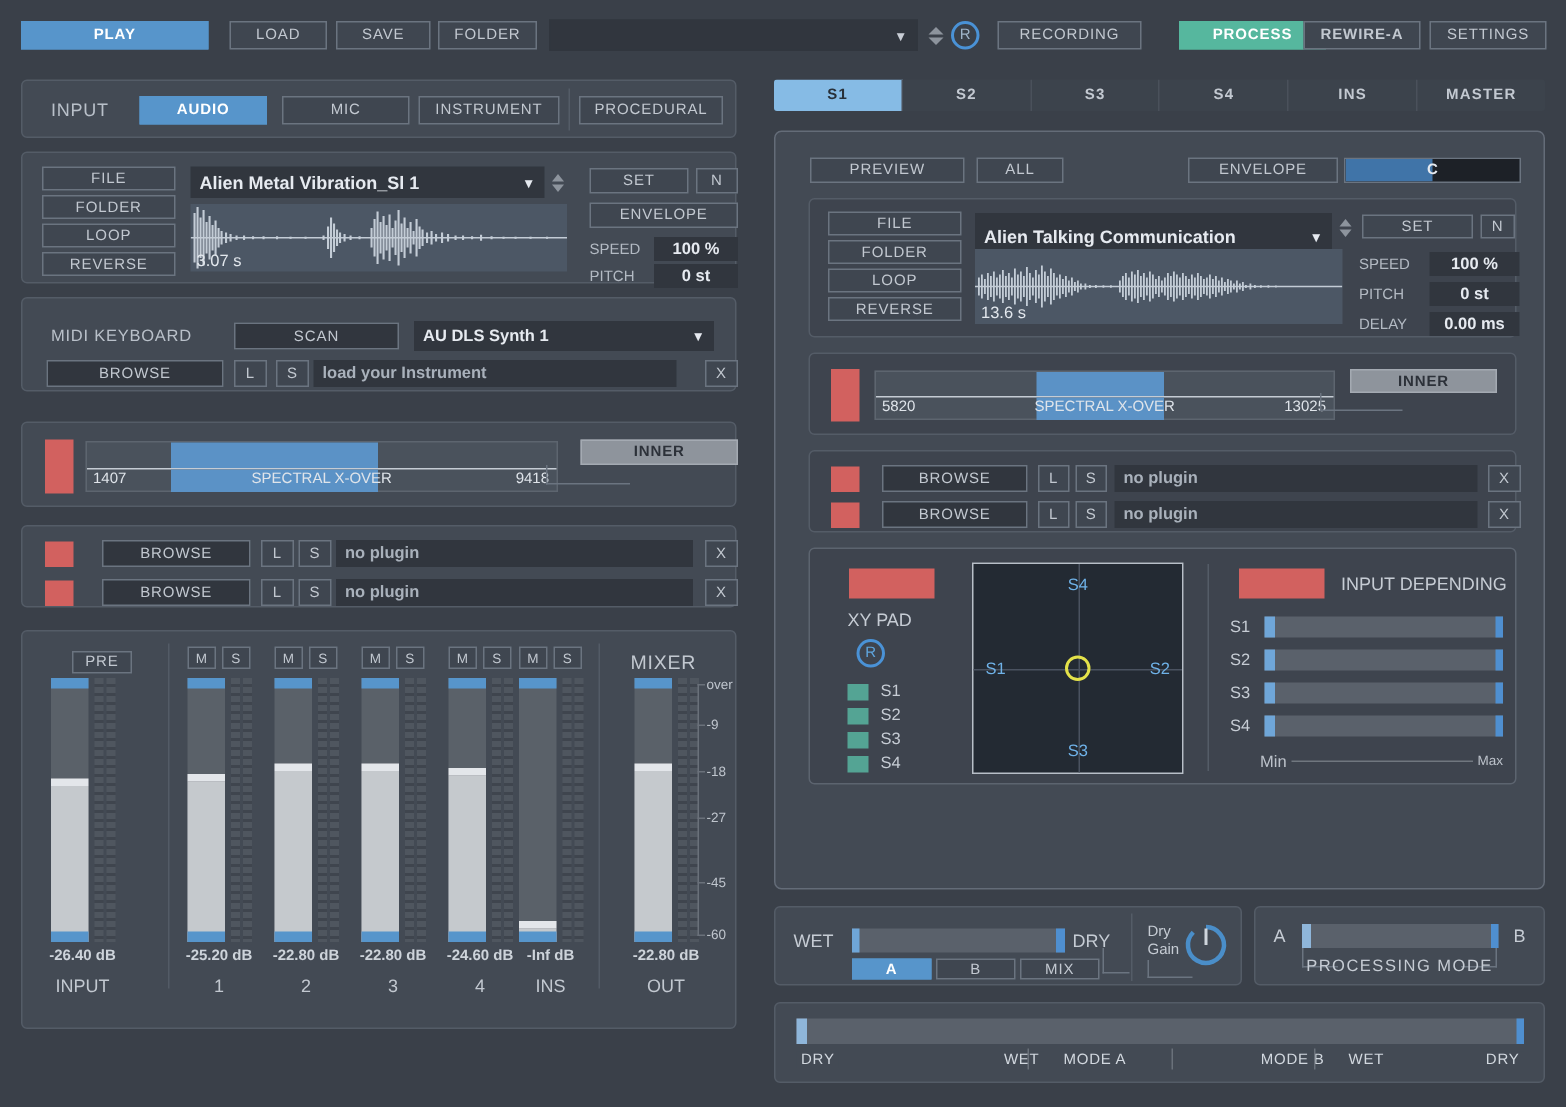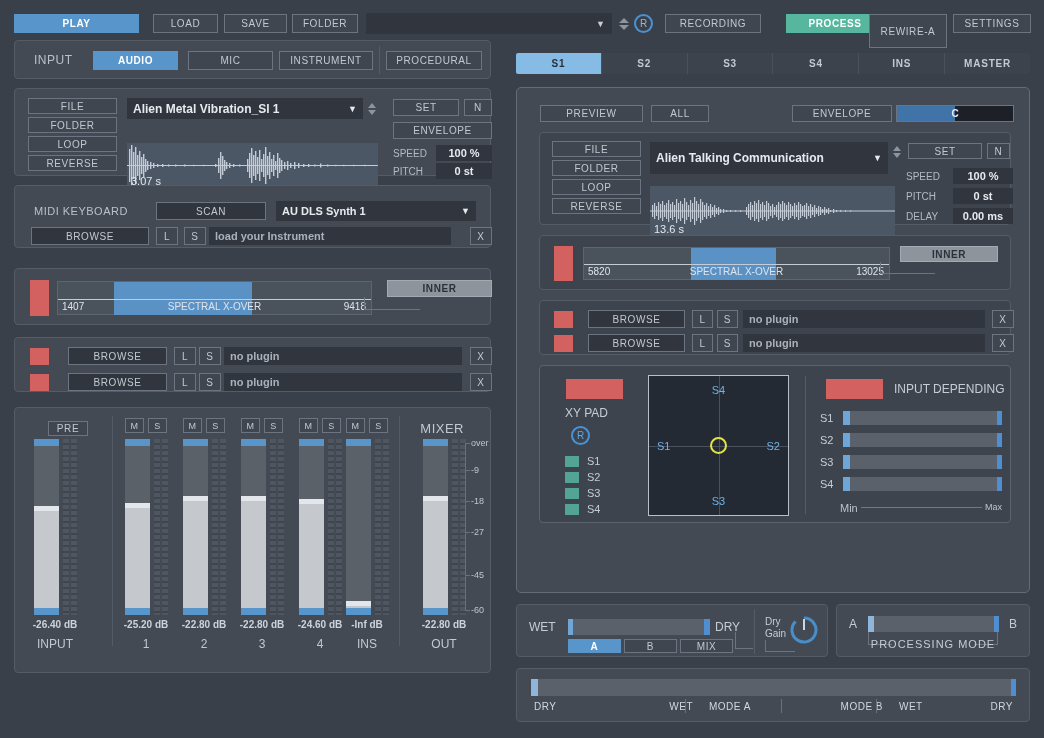--- a/index.html
+++ b/index.html
@@ -58,25 +58,25 @@
   #spin i { width: 0; height: 0; border-left: 5px solid transparent; border-right: 5px solid transparent; }
   #spin i.up { border-bottom: 5px solid #8d949d; }
   #spin i.dn { border-top: 5px solid #8d949d; }
   #rec-round {
     position: absolute; left: 634px; top: 14px; width: 19px; height: 19px;
     border: 2px solid #4a92d6; border-radius: 50%; color: #9fb3c7;
     display: flex; align-items: center; justify-content: center; font-size: 10px; cursor: pointer;
   }
   #recording-btn { position: absolute; left: 665px; top: 14px; width: 96px; height: 19px; }
   #process-btn { position: absolute; left: 762px; top: 14px; width: 98px; height: 19px; }
-  #rewire-btn { position: absolute; left: 869px; top: 14px; width: 78px; height: 34px; }
+  #rewire-btn { position: absolute; left: 869px; top: 14px; width: 78px; height: 19px; font-weight: bold; }
   #settings-btn { position: absolute; left: 953px; top: 14px; width: 78px; height: 19px; }
 
   
-  #left { position: absolute; left: 14px; top: 40px; width: 477px; }
+  #left { position: absolute; left: 14px; top: 53px; width: 477px; }
 
   #input-panel { height: 39px; position: relative; margin-bottom: 9px; }
   #input-panel .lbl { position: absolute; left: 19px; top: 12px; font-size: 12px; }
   #tab-audio { position: absolute; left: 78px; top: 10px; width: 85px; height: 19px; }
   #tab-mic { position: absolute; left: 173px; top: 10px; width: 85px; height: 19px; }
   #tab-instrument { position: absolute; left: 264px; top: 10px; width: 94px; height: 19px; }
   #tab-procedural { position: absolute; left: 371px; top: 10px; width: 96px; height: 19px; }
   #input-div { position: absolute; left: 364px; top: 5px; width: 1px; height: 28px; background: #545c67; }
 
   #smp-panel { height: 88px; position: relative; margin-bottom: 9px; }
@@ -87,21 +87,21 @@
     background: #31363e; display: flex; align-items: center; padding: 0 6px;
     color: #e6eaf0; font-weight: bold; font-size: 12px; cursor: pointer;
   }
   #smp-name .caret { margin-left: auto; font-size: 9px; }
   #smp-spin { position: absolute; left: 351px; top: 10px; width: 12px; height: 19px;
               display: flex; flex-direction: column; align-items: center; justify-content: center; gap: 2px; cursor:pointer; }
   #smp-spin i { width: 0; height: 0; border-left: 4px solid transparent; border-right: 4px solid transparent; }
   #smp-spin i.up { border-bottom: 5px solid #8d949d; }
   #smp-spin i.dn { border-top: 5px solid #8d949d; }
   .wave-box {
-    background: #4c5765; position: relative; overflow: hidden; cursor: pointer; margin-top: 20px;
+    background: #4c5765; position: relative; overflow: hidden; cursor: pointer;
   }
   #smp-wave { position: absolute; left: 112px; top: 34px; width: 251px; height: 45px; }
   .wave-dur { position: absolute; left: 4px; bottom: 1px; font-size: 11px; color: #e2e7ed; }
   #set-btn { position: absolute; left: 378px; top: 10px; width: 66px; height: 17px; }
   #n-btn { position: absolute; left: 449px; top: 10px; width: 28px; height: 17px; }
   #env-btn { position: absolute; left: 378px; top: 33px; width: 99px; height: 17px; }
   .param-row { position: absolute; display: flex; align-items: center; gap: 5px; }
   .param-row .pn { font-size: 10px; color: #b3bac3; width: 38px; }
   .param-val {
     background: #31363e; color: #e6eaf0; font-weight: bold; font-size: 11px;

